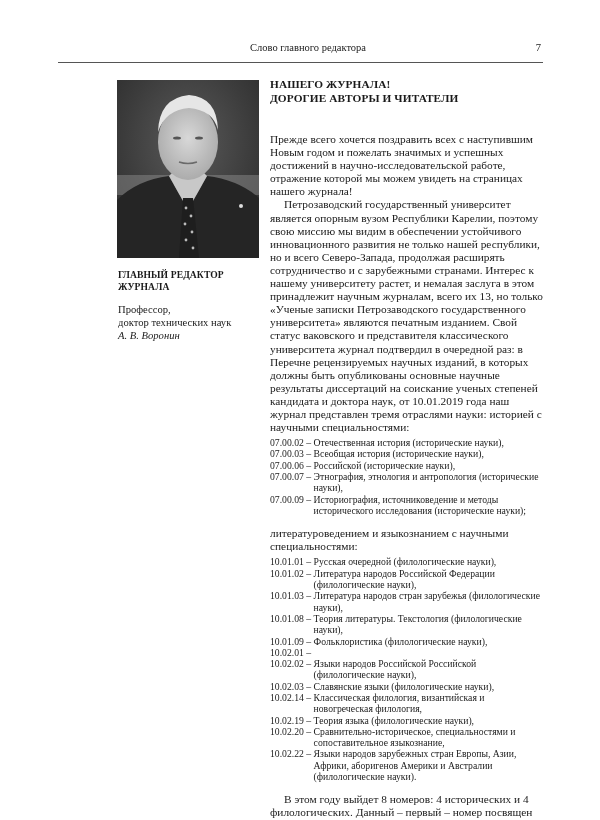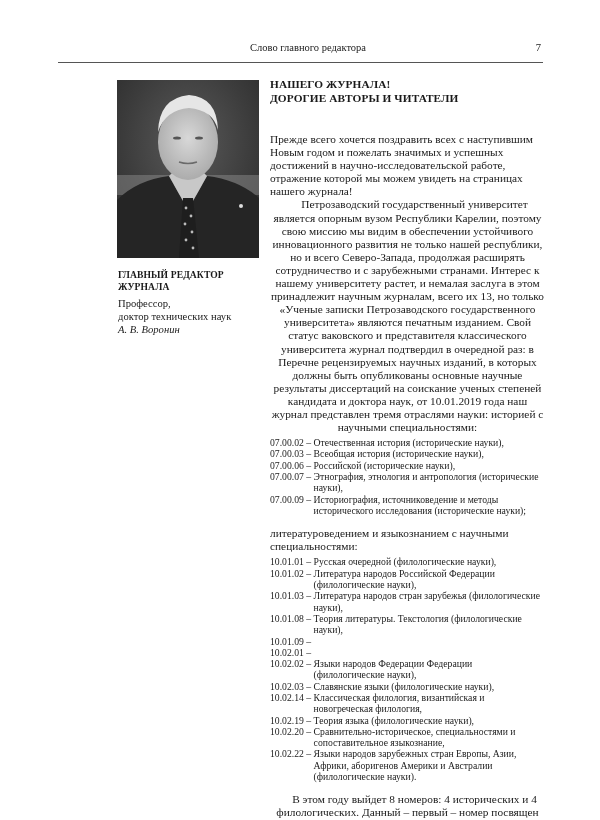--- a/index.html
+++ b/index.html
@@ -6,27 +6,27 @@
   body { width:600px; height:820px; position:relative; overflow:hidden;
          font-family:"Liberation Serif", "DejaVu Serif", serif; color:#1a1a1a; }
   .header { position:absolute; left:58px; top:40px; width:485px; height:16px; }
   .header .title { position:absolute; left:192px; top:2px; font-size:10.5px; }
   .header .pagenum { position:absolute; right:2px; top:2px; font-size:10.5px; }
   .header-rule { position:absolute; left:58px; top:62px; width:485px; height:1px; background:#555; }
 
   .photo { position:absolute; left:117px; top:80px; width:142px; height:178px; background:#3a3a3a; overflow:hidden; }
   .sidebar { position:absolute; left:118px; top:269px; width:145px; }
   .sidebar .role { font-weight:bold; font-size:9.6px; line-height:11.5px; letter-spacing:0.1px; }
-  .sidebar .pos { font-size:10.6px; line-height:13px; margin-top:5px; }
+  .sidebar .pos { font-size:10.6px; line-height:13px; margin-top:11px; }
   .sidebar .name { font-size:10.6px; line-height:13px; font-style:italic; }
 
   .main { position:absolute; left:270px; top:78px; width:275px; }
   .main h1 { margin:0; font-size:11.3px; line-height:13.5px; font-weight:bold; letter-spacing:0.1px; }
   .para { font-size:11.35px; line-height:13.1px; margin:0; text-align:left; }
-  .para.indent { text-indent:14px;text-align:center; }
+  .para.indent { text-indent:14px; }
   .p1 { margin-top:28px; }
   .list { margin:3px 0 4px 0; padding:0; list-style:none; font-size:9.7px; line-height:11.3px;font-family:Liberation Serif, serif; }
   .list li { display:flex; }
   .list .code { flex:0 0 auto; white-space:nowrap; }
   .list .dash { flex:0 0 auto; white-space:pre; }
   .list .text { flex:1 1 auto; }
   .gap { height:7px; }
 </style>
 </head>
 <body>
@@ -143,29 +143,30 @@
         <span class="text">Литература народов стран зарубежья (филологические науки),</span>
       </li>
       <li>
         <span class="code">10.01.08</span>
         <span class="dash"> – </span>
         <span class="text">Теория литературы. Текстология (филологические науки),</span>
       </li>
       <li>
         <span class="code">10.01.09</span>
         <span class="dash"> – </span>
+        <span class="text">Фольклористика (филологические науки),</span>
       </li>
       <li>
         <span class="code">10.02.01</span>
         <span class="dash"> – </span>
       </li>
       <li>
         <span class="code">10.02.02</span>
         <span class="dash"> – </span>
-        <span class="text">Языки народов Федерации Федерации (филологические науки),</span>
+        <span class="text">Языки народов Российской Российской (филологические науки),</span>
       </li>
       <li>
         <span class="code">10.02.03</span>
         <span class="dash"> – </span>
         <span class="text">Славянские языки (филологические науки),</span>
       </li>
       <li>
         <span class="code">10.02.14</span>
         <span class="dash"> – </span>
         <span class="text">Классическая филология, византийская и новогреческая филология,</span>

